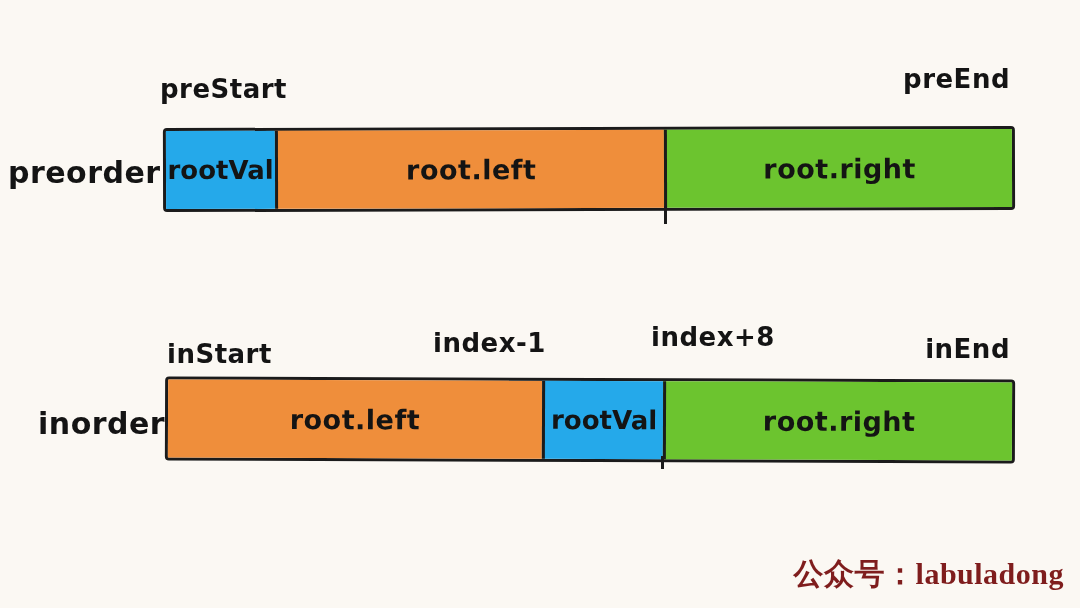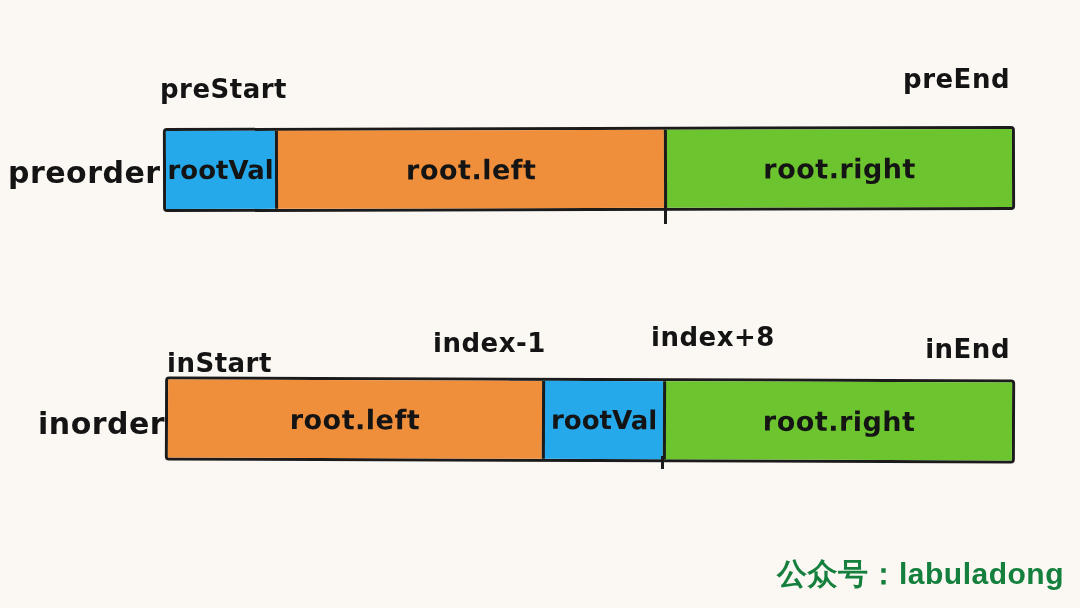--- a/index.html
+++ b/index.html
@@ -28,39 +28,39 @@
     font-size: 27px;
     letter-spacing: 0.5px;
     white-space: nowrap;
     overflow: hidden;
   }
   .seg + .seg { border-left: 3px solid #1b1b1b; }
   .seg.small { font-size: 26px; letter-spacing: 0; }
   .ptr { position: absolute; font-size: 26px; letter-spacing: 0.5px; white-space: nowrap; }
   .prestart   { left: 160px; top: 74px; }
   .preend     { right: 70px; top: 64px; }
-  .instart    { left: 167px; top: 348px; }
+  .instart    { left: 167px; top: 339px; }
   .indexminus { left: 433px; top: 328px; text-align: right; }
   .indexplus  { left: 651px; top: 322px; }
   .inend      { right: 70px; top: 334px; }
   .rowlabel { position: absolute; font-size: 30px; letter-spacing: 0.5px; white-space: nowrap; }
   .preorder-label { left: 8px;  top: 155px; }
   .inorder-label  { left: 38px; top: 406px; }
   .tick { position: absolute; width: 3px; background: #1b1b1b; }
   .tick-top    { left: 664px; top: 206px; height: 18px; }
   .tick-bottom { left: 661px; top: 456px; height: 13px; }
   .watermark {
     position: absolute;
     right: 16px;
     top: 554px;
-    font-family: Liberation Sans, sans-serif;
+    font-family: Liberation Serif, serif;
     font-weight: 600;
     font-size: 30px;
     letter-spacing: 0.5px;
-    color: #15803d;
+    color: #7f1d1d;
     white-space: nowrap;
     text-align: right;
   }
 </style>
 </head>
 <body style="background: rgb(251, 248, 243);">
 
 <div class="canvas" style="background: rgb(251, 248, 243);">
 
   <div class="ptr prestart">preStart</div>

